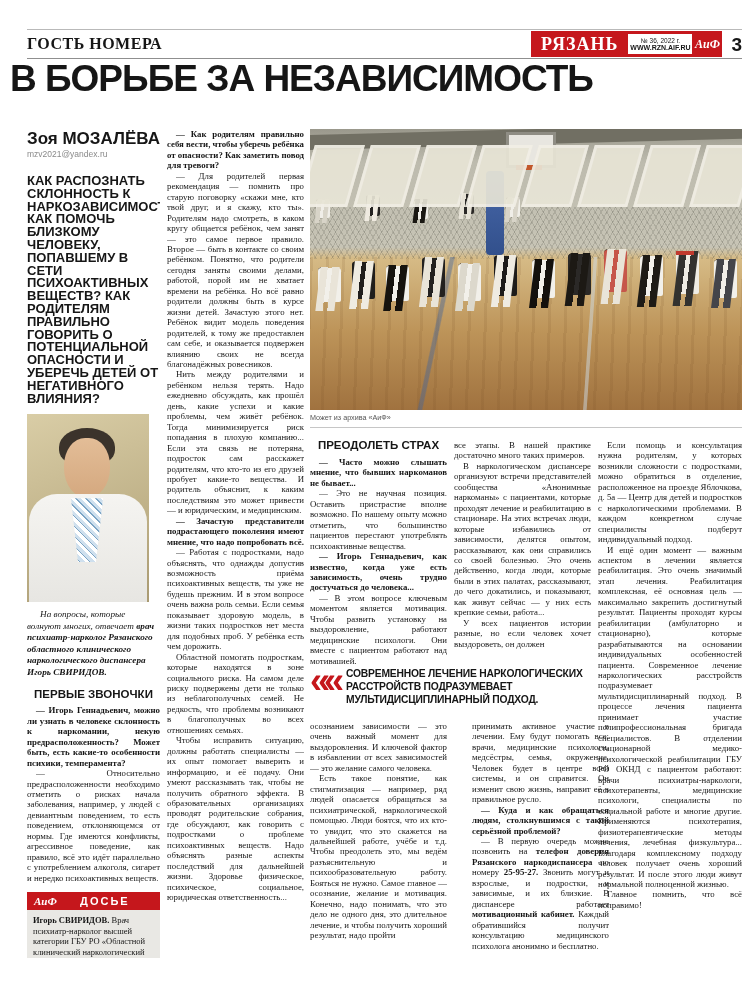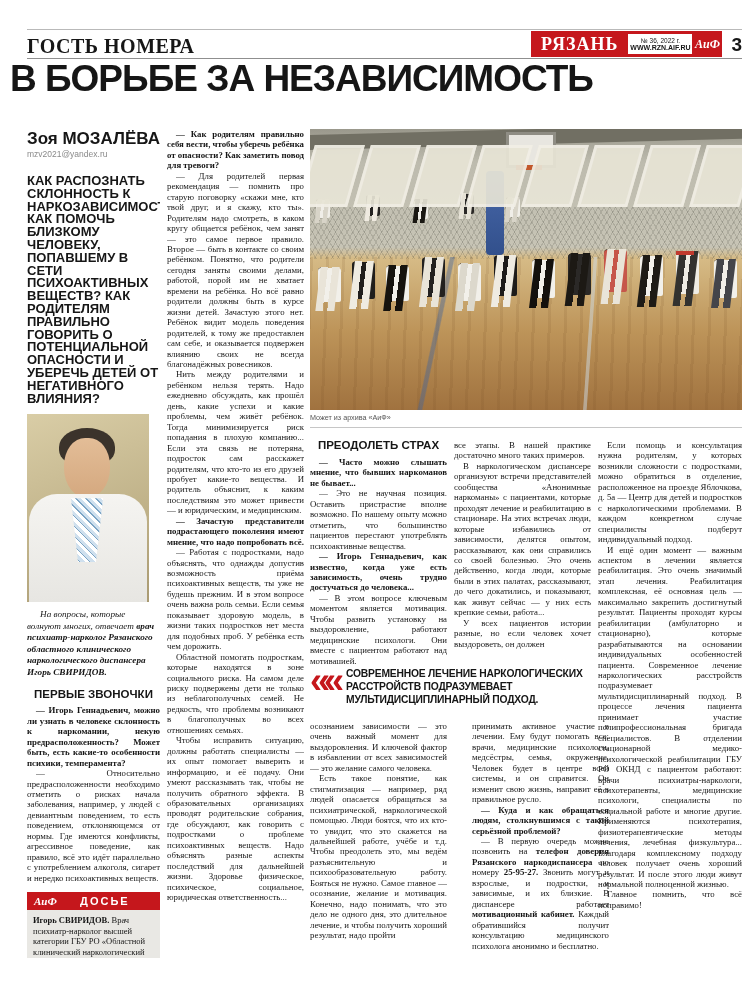--- a/index.html
+++ b/index.html
@@ -1,21 +1,21 @@
 <!DOCTYPE html>
 <html lang="ru"><head>
 <meta charset="utf-8">
 <style>
   html,body{margin:0;padding:0;background:#fff;}
   .page{position:relative;width:750px;height:986px;background:#fff;color:#161616;overflow:hidden;
         font-family:"Liberation Serif",serif;}
   
   .masthead{position:absolute;left:27px;top:29px;width:715px;height:28px;
             border-top:1px solid #b9b9b9;border-bottom:1px solid #8f8f8f;}
-  .rubric{font-family:"Liberation Serif",serif;font-weight:bold;font-size:20px;letter-spacing:.5px;
+  .rubric{font-family:"Liberation Serif",serif;font-weight:bold;font-size:16px;letter-spacing:.5px;
           padding-top:5px;}
   .mast-right{position:absolute;right:0;top:1px;height:26px;display:flex;align-items:stretch;}
   .region{background:#c5171c;color:#fff;font-family:"Liberation Serif",serif;font-weight:bold;
           font-size:18px;letter-spacing:1px;display:flex;align-items:center;padding:0 10px;}
   .issue{background:#fff;border-top:3px solid #c5171c;border-bottom:3px solid #c5171c;width:64px;
          display:flex;flex-direction:column;justify-content:center;text-align:center;
          font-family:"Liberation Sans",sans-serif;}
   .issue-no{font-size:6.5px;}
   .site{font-size:7px;font-weight:bold;}
   .aif{background:#c5171c;color:#fff;width:30px;display:flex;align-items:center;justify-content:center;

